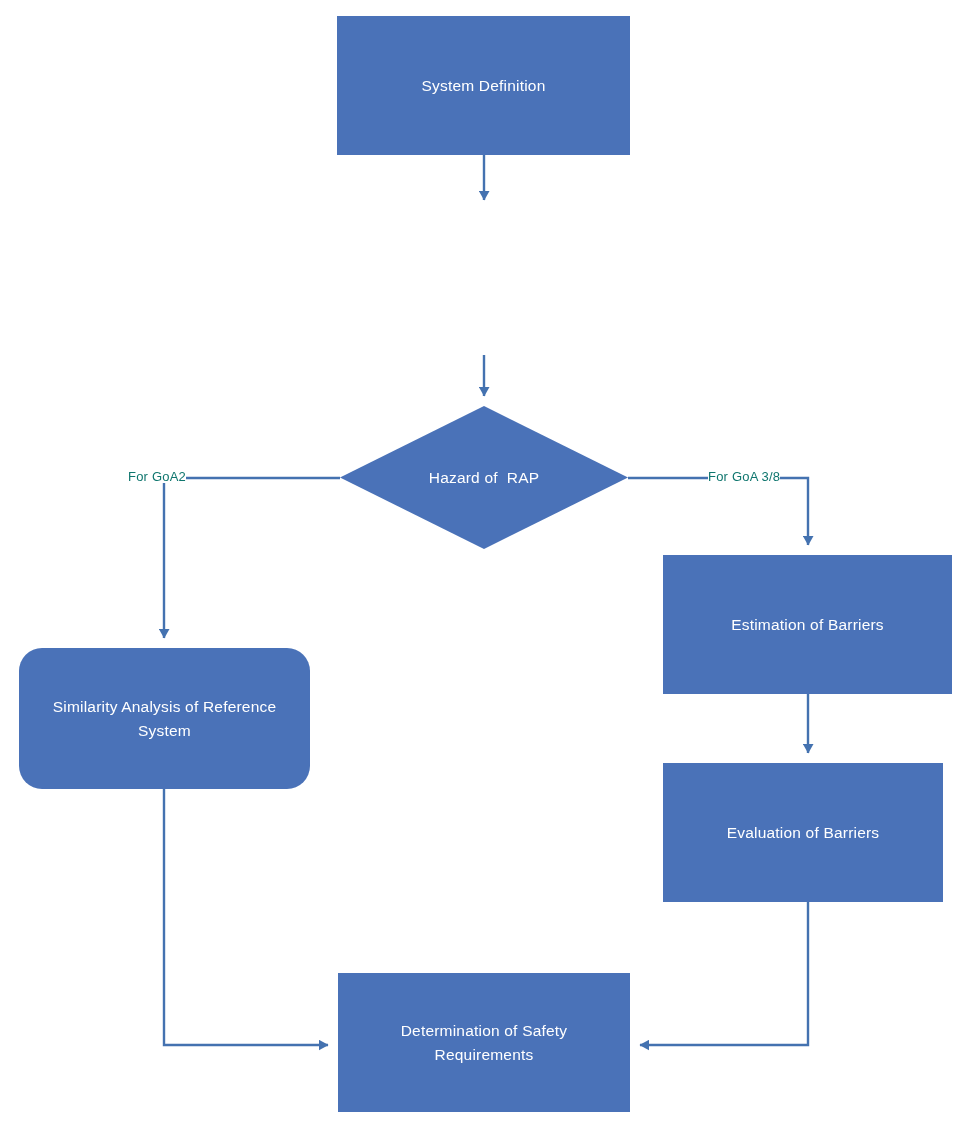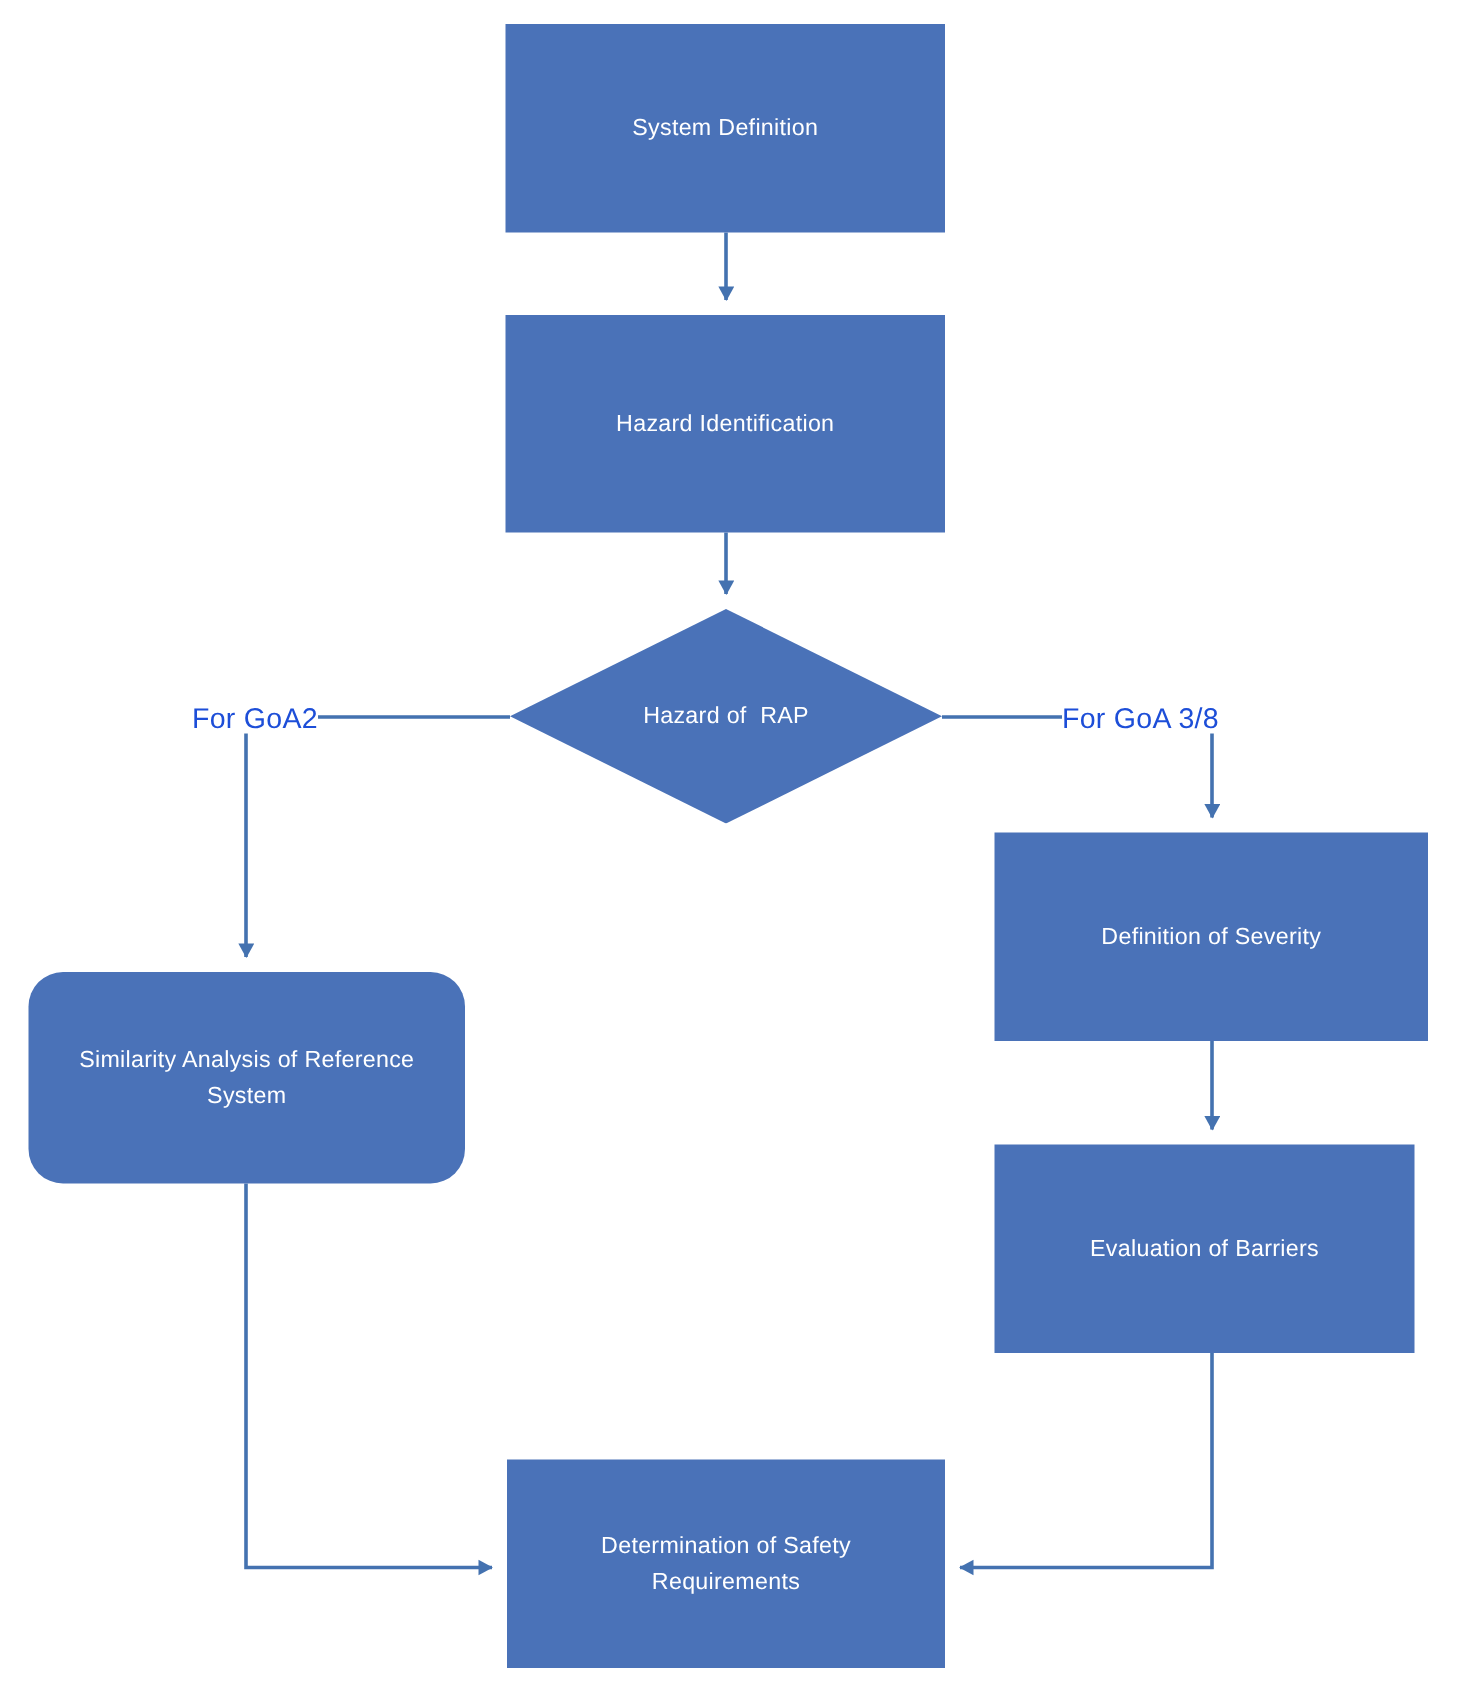--- a/index.html
+++ b/index.html
@@ -64,22 +64,22 @@
     display: flex;
     align-items: center;
     justify-content: center;
     color: #ffffff;
     font-size: 15.5px;
     letter-spacing: 0.2px;
     white-space: pre;
   }
   .edge-label {
     position: absolute;
-    color: #1d4ed8;
-    font-size: 19px;
+    color: #0f766e;
+    font-size: 13px;
     letter-spacing: 0.2px;
     white-space: nowrap;
     background: #ffffff;
     z-index: 3;
     line-height: 1;
   }
 </style>
 </head>
 <body>
 
@@ -110,38 +110,35 @@
 
     <path d="M 164,789 L 164,1045 L 328,1045" fill="none" stroke="#4472b0" stroke-width="2.4" marker-end="url(#arrowRight)"></path>
 
     <path d="M 808,902 L 808,1045 L 640,1045" fill="none" stroke="#4472b0" stroke-width="2.4" marker-end="url(#arrowLeft)"></path>
   </svg>
 
   <div class="node" style="left:337px; top:16px; width:293px; height:139px;">
     <span class="node-text">System Definition</span>
   </div>
 
-  <div class="node" style="left:337px; top:210px; width:293px; height:145px;">
-    <span class="node-text">Hazard Identification</span>
-  </div>
 
   <div class="diamond-wrap" style="left:340px; top:406px; width:288px; height:143px;">
     <svg class="diamond-shape" viewBox="0 0 288 143" preserveAspectRatio="none" xmlns="http://www.w3.org/2000/svg">
       <polygon points="144,0 288,71.5 144,143 0,71.5" fill="#4a72b8"></polygon>
     </svg>
     <div class="diamond-label">Hazard of  RAP</div>
   </div>
 
   <div class="node" style="left:19px; top:648px; width:291px; height:141px;border-radius:23px;">
     <span class="node-text">Similarity Analysis of Reference
 System</span>
   </div>
 
   <div class="node" style="left:663px; top:555px; width:289px; height:139px;">
-    <span class="node-text">Definition of Severity</span>
+    <span class="node-text">Estimation of Barriers</span>
   </div>
 
   <div class="node" style="left:663px; top:763px; width:280px; height:139px;text-align:center;">
     <span class="node-text">Evaluation of Barriers</span>
   </div>
 
   <div class="node" style="left:338px; top:973px; width:292px; height:139px;justify-content:center;">
     <span class="node-text">Determination of Safety
 Requirements</span>
   </div>

